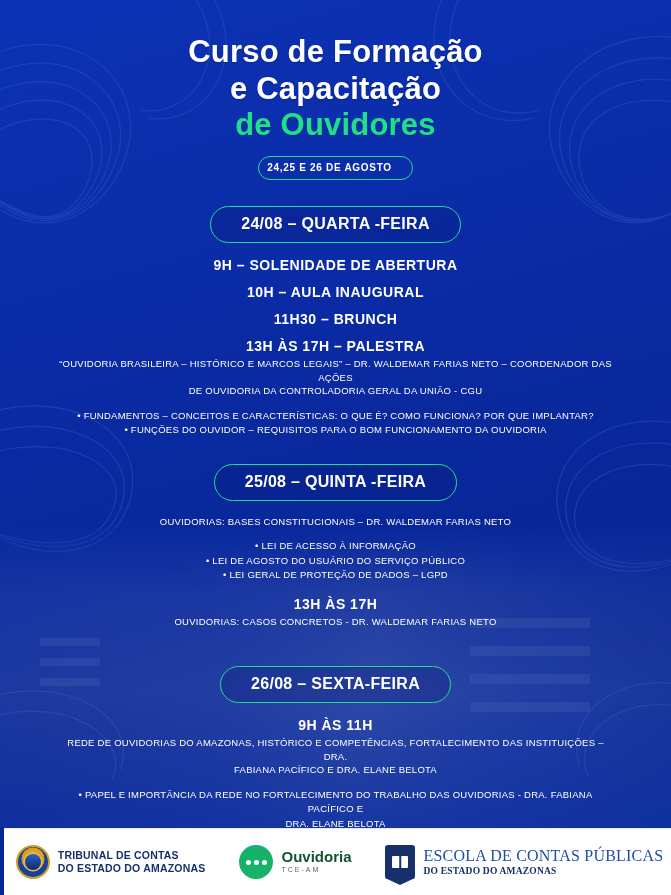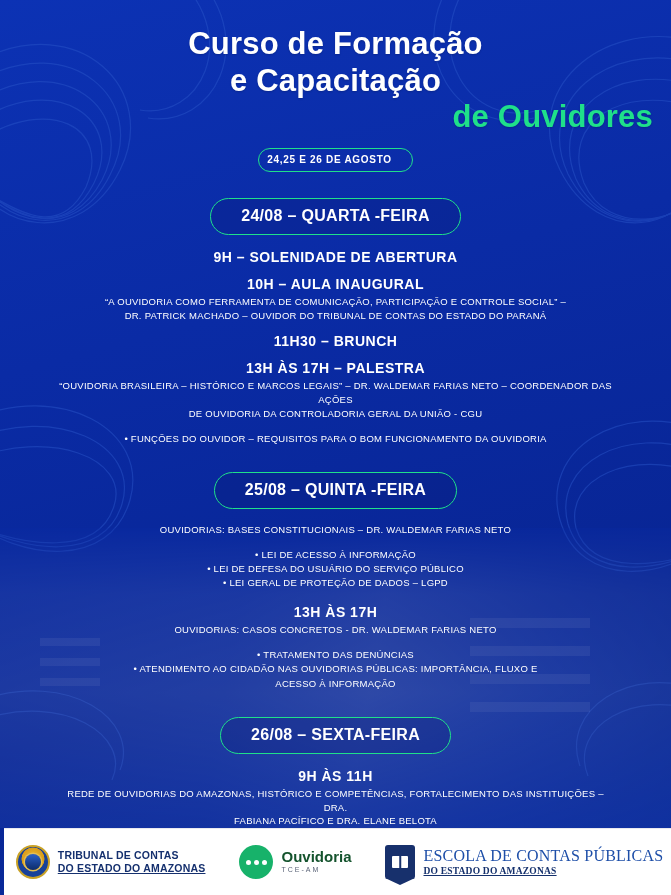--- a/index.html
+++ b/index.html
@@ -26,32 +26,33 @@
   .swirls svg { width: 100%; height: 100%; display: block; }
 
   .content {
     position: relative;
     z-index: 3;
     width: 100%;
     height: 828px;
     padding: 18px 18px 0 18px;
     text-align: center;
     color: #ffffff;
+    margin-top: 8px;
   }
 
   
   .title-wrap { margin-top: 8px; }
   .title-line {
     font-size: 31px;
     font-weight: bold;
     letter-spacing: .2px;
     line-height: 1.18;
     text-shadow: 0 1px 2px rgba(0,0,0,.18);
   }
-  .title-line.accent { color: #1fe08a; text-align: right; }
+  .title-line.accent { color: #1fe08a; }
   .date-pill {
     display: inline-block;
     margin-top: 12px;
     padding: 5px 20px 6px 8px;
     border: 1.5px solid #1fe08a;
     border-radius: 20px;
     color: #ffffff;
     font-size: 10px;
     font-weight: bold;
     letter-spacing: .7px;
@@ -108,21 +109,21 @@
     display: flex;
     align-items: center;
     justify-content: center;
     gap: 34px;
     z-index: 4;
     border-top: 1px solid #e9e9ef;
   }
   .logo { display: flex; align-items: center; gap: 8px; }
   .logo-text { text-align: left; line-height: 1.22; }
   .logo-text .l1 { font-size: 10.5px; font-weight: bold; color: #15306e; letter-spacing: .2px; }
-  .logo-text .l2 { font-size: 10.5px; font-weight: bold; color: #15306e; letter-spacing: .2px; text-decoration: underline; }
+  .logo-text .l2 { font-size: 10.5px; font-weight: bold; color: #15306e; letter-spacing: .2px; }
   .logo-text .l1.serif { font-family: "Liberation Serif", serif; font-size: 16px; color: #1d4ea8; font-weight: normal; }
   .logo-text .l2.serif { font-family: "Liberation Serif", serif; font-size: 9.5px; color: #14306c; font-weight: bold; }
 
   .crest {
     width: 34px; height: 34px; border-radius: 50%;
     background: radial-gradient(circle at 50% 40%, #f3c236 0%, #d79b1b 48%, #17419a 50%, #17419a 100%);
     border: 2px solid #c9a227;
     position: relative;
   }
   .crest::after {
@@ -232,55 +233,49 @@
     </div>
 
     
     <div class="day-pill">24/08 – QUARTA -FEIRA</div>
 
     <div class="block">
       <div class="slot-time">9H – SOLENIDADE DE ABERTURA</div>
     </div>
     <div class="block">
       <div class="slot-time">10H – AULA INAUGURAL</div>
-      <div class="slot-text" style="white-space:pre-line">“A OUVIDORIA COMO FERRAMENTA DE COMUNICAÇÃO, PARTICIPAÇÃO E CONTROLE SOCIAL” –
-DR. PATRICK MACHADO – OUVIDOR DO TRIBUNAL DE CONTAS DO ESTADO DO PARANÁ</div>
     </div>
     <div class="block">
       <div class="slot-time">11H30 – BRUNCH</div>
     </div>
     <div class="block">
       <div class="slot-time">13H ÀS 17H – PALESTRA</div>
       <div class="slot-text" style="white-space:pre-line">“OUVIDORIA BRASILEIRA – HISTÓRICO E MARCOS LEGAIS” – DR. WALDEMAR FARIAS NETO – COORDENADOR DAS AÇÕES
 DE OUVIDORIA DA CONTROLADORIA GERAL DA UNIÃO - CGU</div>
     </div>
     <div class="bullets">
+      <div>• FUNDAMENTOS – CONCEITOS E CARACTERÍSTICAS: O QUE É? COMO FUNCIONA? POR QUE IMPLANTAR?</div>
       <div>• FUNÇÕES DO OUVIDOR – REQUISITOS PARA O BOM FUNCIONAMENTO DA OUVIDORIA</div>
     </div>
 
     
     <div class="day-pill">25/08 – QUINTA -FEIRA</div>
 
     <div class="block">
       <div class="slot-text">OUVIDORIAS: BASES CONSTITUCIONAIS – DR. WALDEMAR FARIAS NETO</div>
     </div>
     <div class="bullets">
       <div>• LEI DE ACESSO À INFORMAÇÃO</div>
-      <div>• LEI DE DEFESA DO USUÁRIO DO SERVIÇO PÚBLICO</div>
+      <div>• LEI DE AGOSTO DO USUÁRIO DO SERVIÇO PÚBLICO</div>
       <div>• LEI GERAL DE PROTEÇÃO DE DADOS – LGPD</div>
     </div>
     <div class="spacer-md"></div>
     <div class="block">
       <div class="slot-time">13H ÀS 17H</div>
       <div class="slot-text">OUVIDORIAS: CASOS CONCRETOS - DR. WALDEMAR FARIAS NETO</div>
-    </div>
-    <div class="bullets">
-      <div>• TRATAMENTO DAS DENÚNCIAS</div>
-      <div>• ATENDIMENTO AO CIDADÃO NAS OUVIDORIAS PÚBLICAS: IMPORTÂNCIA, FLUXO E</div>
-      <div>ACESSO À INFORMAÇÃO</div>
     </div>
 
     
     <div class="day-pill">26/08 – SEXTA-FEIRA</div>
 
     <div class="block">
       <div class="slot-time">9H ÀS 11H</div>
       <div class="slot-text" style="white-space:pre-line">REDE DE OUVIDORIAS DO AMAZONAS, HISTÓRICO E COMPETÊNCIAS, FORTALECIMENTO DAS INSTITUIÇÕES – DRA.
 FABIANA PACÍFICO E DRA. ELANE BELOTA</div>
     </div>

